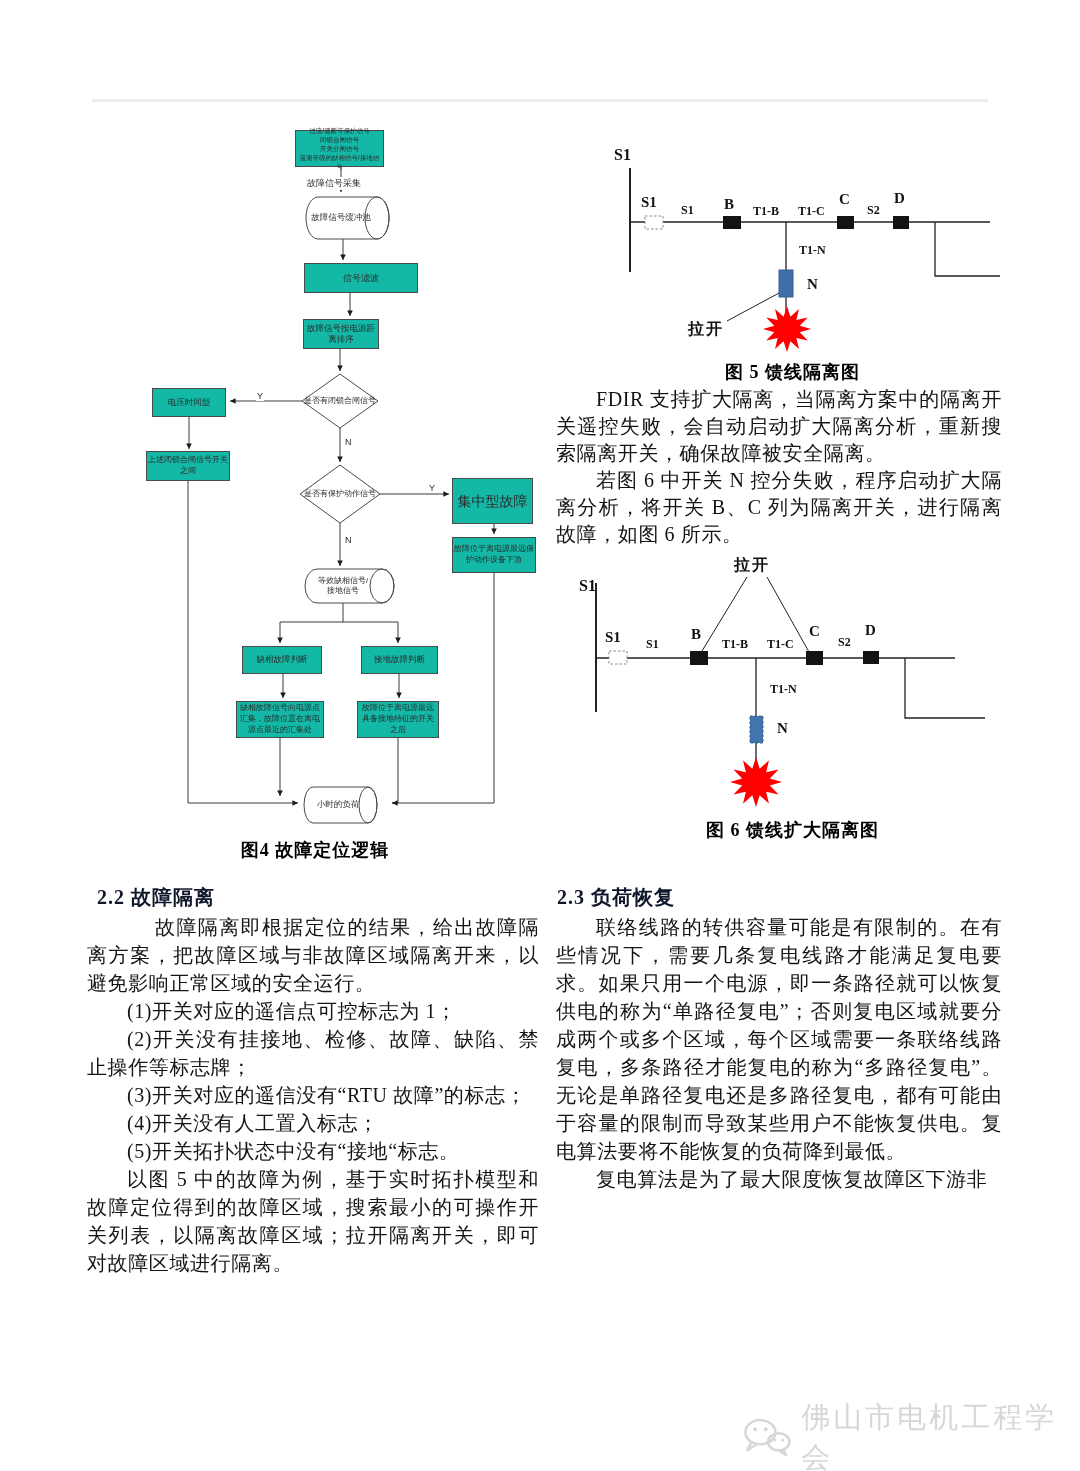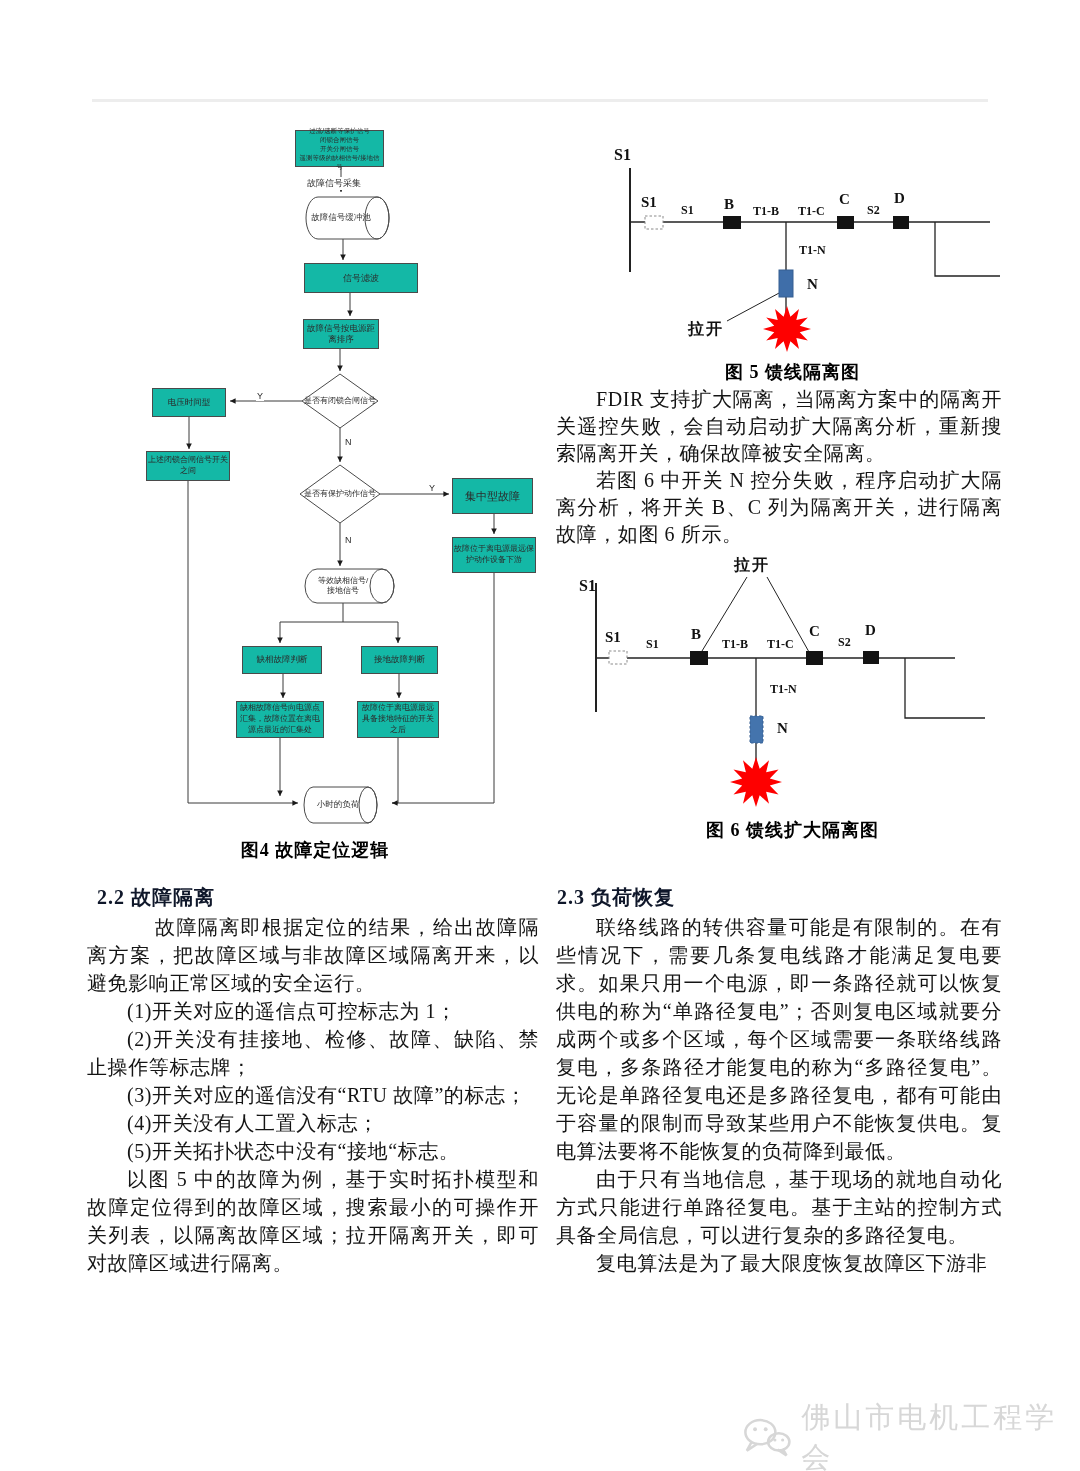--- a/index.html
+++ b/index.html
@@ -117,21 +117,21 @@
 开关分闸信号
 遥测等级的缺相信号/接地信号</div>
   <div class="flabel" style="left:306px;top:177px;font-size:9px;">故障信号采集</div>
   <div class="ftext" style="left:308px;top:198px;width:66px;height:40px;font-size:8.5px;">故障信号缓冲池</div>
   <div class="fbox" style="left:304px;top:263px;width:114px;height:30px;font-size:9px;">信号滤波</div>
   <div class="fbox" style="left:303px;top:319px;width:76px;height:30px;font-size:8.5px;">故障信号按电源距离排序</div>
   <div class="ftext" style="left:303px;top:377px;width:74px;height:48px;font-size:8px;">是否有闭锁合闸信号</div>
   <div class="fbox" style="left:152px;top:388px;width:74px;height:29px;font-size:8.5px;">电压时间型</div>
   <div class="fbox" style="left:146px;top:451px;width:84px;height:30px;font-size:8px;">上述闭锁合闸信号开关之间</div>
   <div class="ftext" style="left:301px;top:468px;width:78px;height:52px;font-size:8px;">是否有保护动作信号</div>
-  <div class="fbox" style="left:452px;top:478px;width:81px;height:36px;font-size:11px;">集中型故障</div>
+  <div class="fbox" style="left:452px;top:478px;width:81px;height:46px;font-size:14px;">集中型故障</div>
   <div class="fbox" style="left:452px;top:537px;width:84px;height:36px;font-size:8px;">故障位于离电源最远保护动作设备下游</div>
   <div class="ftext" style="left:307px;top:569px;width:72px;height:34px;font-size:8px;">等效缺相信号/
 接地信号</div>
   <div class="fbox" style="left:242px;top:646px;width:80px;height:28px;font-size:8.5px;">缺相故障判断</div>
   <div class="fbox" style="left:361px;top:646px;width:77px;height:28px;font-size:8.5px;">接地故障判断</div>
   <div class="fbox" style="left:236px;top:701px;width:88px;height:37px;font-size:8px;">缺相故障信号向电源点汇集，故障位置在离电源点最近的汇集处</div>
   <div class="fbox" style="left:357px;top:701px;width:82px;height:37px;font-size:8px;">故障位于离电源最远具备接地特征的开关之后</div>
   <div class="ftext" style="left:307px;top:788px;width:62px;height:34px;font-size:8.5px;">小时的负荷</div>
 
   <div class="flabel" style="left:256px;top:391px;">Y</div>
@@ -181,21 +181,20 @@
     <p class="para">(2)开关没有挂接地、检修、故障、缺陷、禁止操作等标志牌；</p>
     <p class="para">(3)开关对应的遥信没有“RTU 故障”的标志；</p>
     <p class="para">(4)开关没有人工置入标志；</p>
     <p class="para">(5)开关拓扑状态中没有“接地“标志。</p>
     <p class="para">以图 5 中的故障为例，基于实时拓扑模型和故障定位得到的故障区域，搜索最小的可操作开关列表，以隔离故障区域；拉开隔离开关，即可对故障区域进行隔离。</p>
   </div>
 
   <div class="heading" style="left:557px;top:884px;text-align:right;">2.3 负荷恢复</div>
   <div class="textcol" style="left:556px;top:913px;width:446px;">
     <p class="para">联络线路的转供容量可能是有限制的。在有些情况下，需要几条复电线路才能满足复电要求。如果只用一个电源，即一条路径就可以恢复供电的称为“单路径复电”；否则复电区域就要分成两个或多个区域，每个区域需要一条联络线路复电，多条路径才能复电的称为“多路径复电”。无论是单路径复电还是多路径复电，都有可能由于容量的限制而导致某些用户不能恢复供电。复电算法要将不能恢复的负荷降到最低。</p>
-    <p class="para">由于只有当地信息，基于现场的就地自动化方式只能进行单路径复电。基于主站的控制方式具备全局信息，可以进行复杂的多路径复电。</p>
     <p class="para">复电算法是为了最大限度恢复故障区下游非</p>
   </div>
 
   <div class="footer">
     <svg width="52" height="44" viewBox="0 0 52 44">
       <g fill="none" stroke="#d7d7d7" stroke-width="2.6">
         <ellipse cx="19" cy="16" rx="15.5" ry="12.5"></ellipse>
         <path d="M10,26 L5,35 L16,28"></path>
         <ellipse cx="38" cy="26" rx="11" ry="9"></ellipse>
         <path d="M42,33 L46,40 L37,34"></path>

